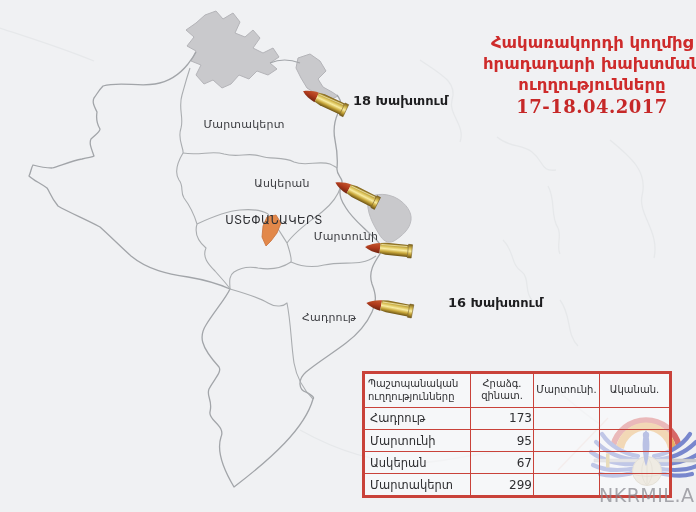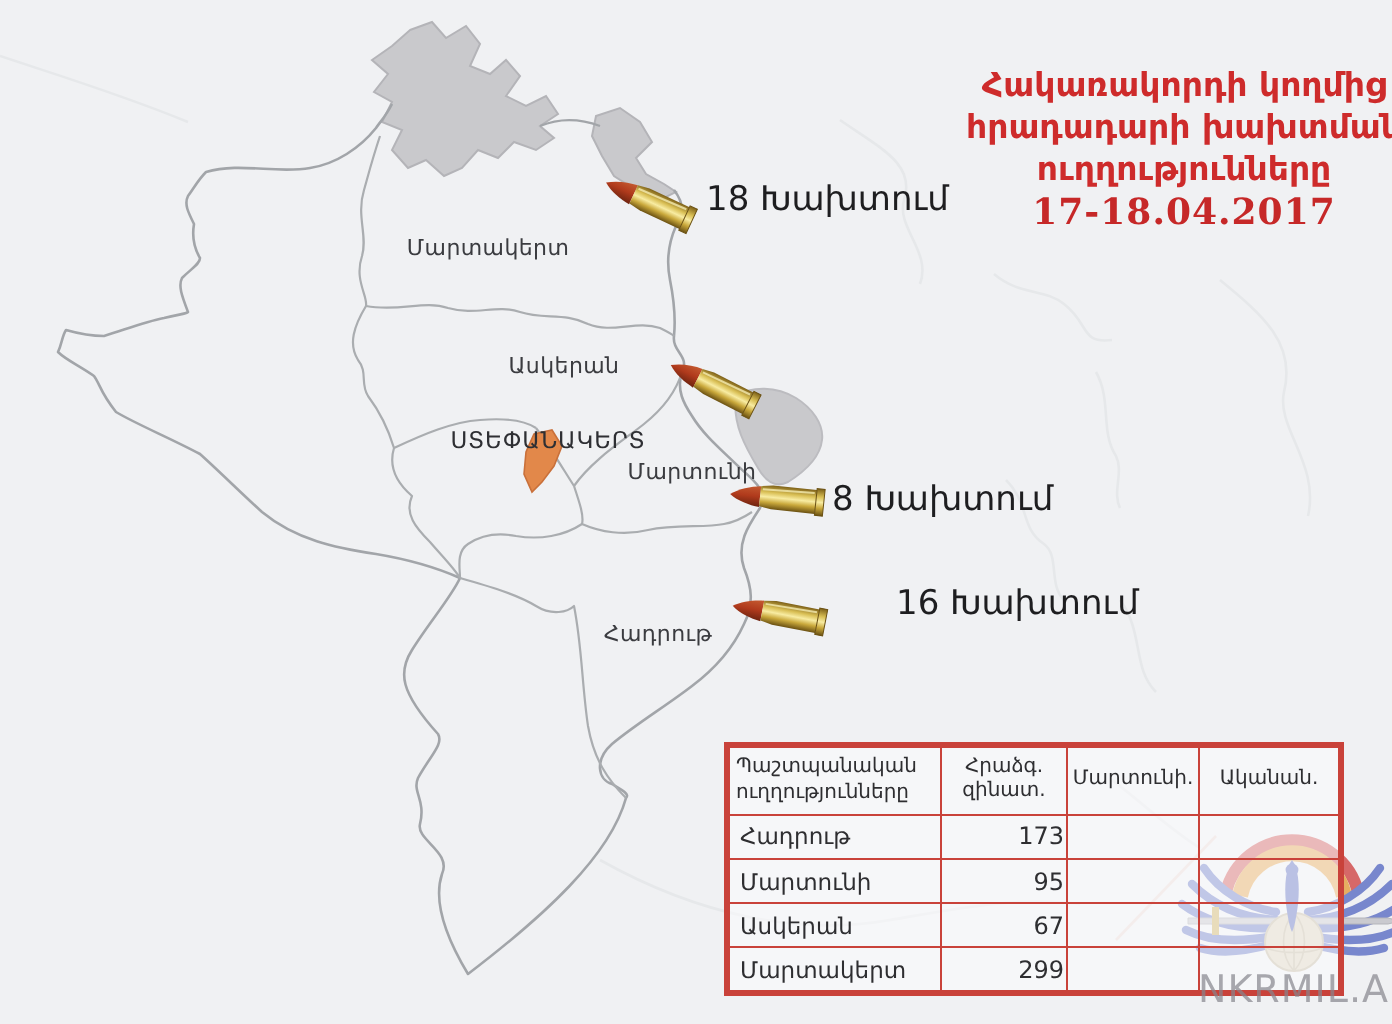--- a/index.html
+++ b/index.html
@@ -9,21 +9,21 @@
     font-family:"DejaVu Sans",sans-serif;
   }
   .map-svg{position:absolute;left:0;top:0;width:696px;height:512px;}
   .region-label{
     position:absolute;transform:translate(-50%,-50%);
     font-size:11px;color:#3b3c40;white-space:nowrap;letter-spacing:.2px;
   }
   .capital-label{font-size:11.5px;color:#2e2f33;letter-spacing:.4px;}
   .bullet-label{
     position:absolute;transform:translateY(-50%);
-    font-size:17px;color:#1e1e20;white-space:nowrap;font-weight:400;
+    font-size:13px;color:#1e1e20;white-space:nowrap;font-weight:700;
   }
   .title-block{
     position:absolute;left:468px;top:32px;width:248px;
     text-align:center;color:#ce2b2b;font-weight:bold;
     font-size:16.5px;line-height:21px;
   }
   .title-date{
     font-family:"DejaVu Serif",serif;font-size:18px;letter-spacing:.5px;
     margin-top:1px;color:#c62828;
   }
@@ -155,21 +155,20 @@
     </g>
   </svg>
 
   <div class="region-label" style="left:244px;top:124px">Մարտակերտ</div>
   <div class="region-label" style="left:282px;top:183px">Ասկերան</div>
   <div class="region-label capital-label" style="left:274px;top:220px">ՍՏԵՓԱՆԱԿԵՐՏ</div>
   <div class="region-label" style="left:346px;top:236px">Մարտունի</div>
   <div class="region-label" style="left:329px;top:317px">Հադրութ</div>
 
   <div class="bullet-label" style="left:353px;top:100px">18 Խախտում</div>
-  <div class="bullet-label" style="left:416px;top:250px">8 Խախտում</div>
   <div class="bullet-label" style="left:448px;top:302px">16 Խախտում</div>
 
   <div class="title-block">
     <div>Հակառակորդի կողմից</div>
     <div>հրադադարի խախտման</div>
     <div>ուղղությունները</div>
     <div class="title-date">17-18.04.2017</div>
   </div>
 
   <table class="fire-table">

